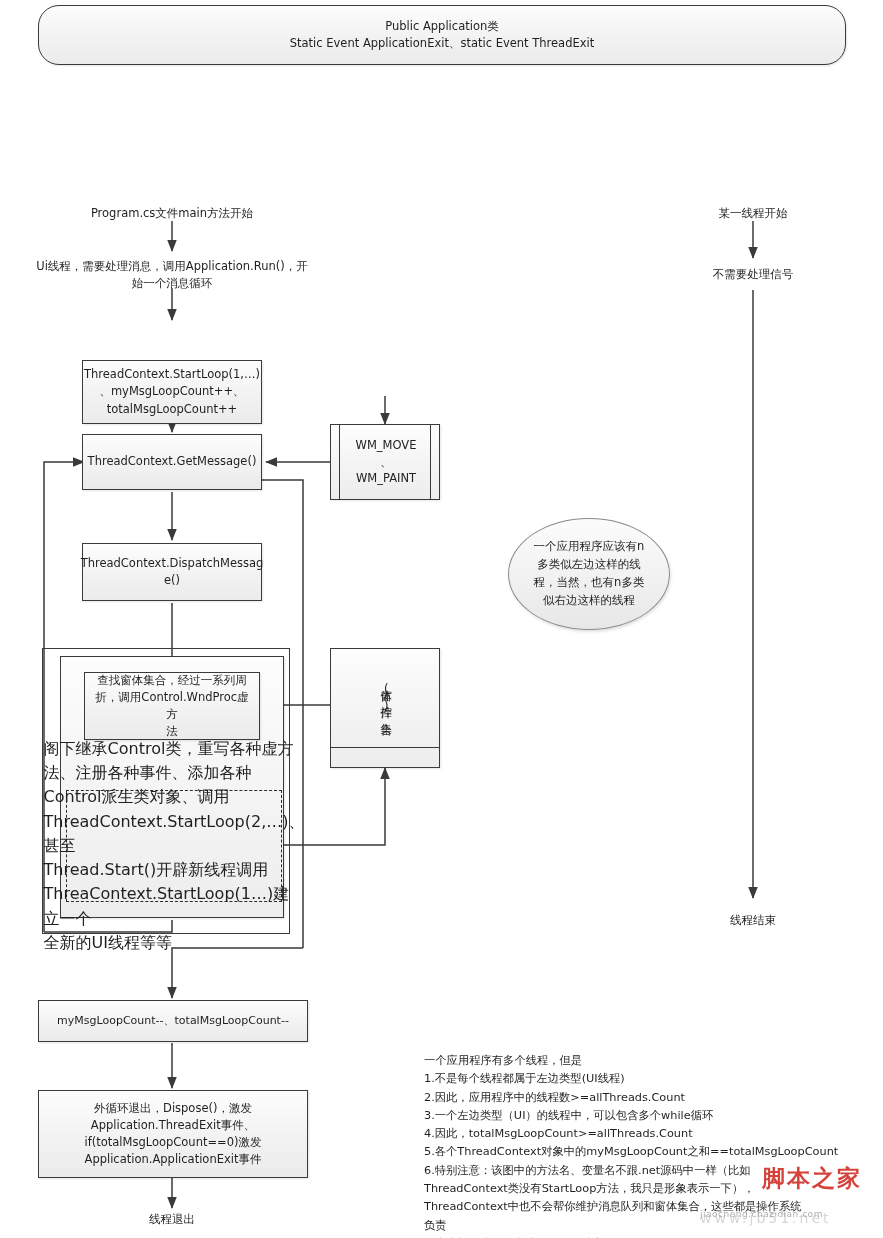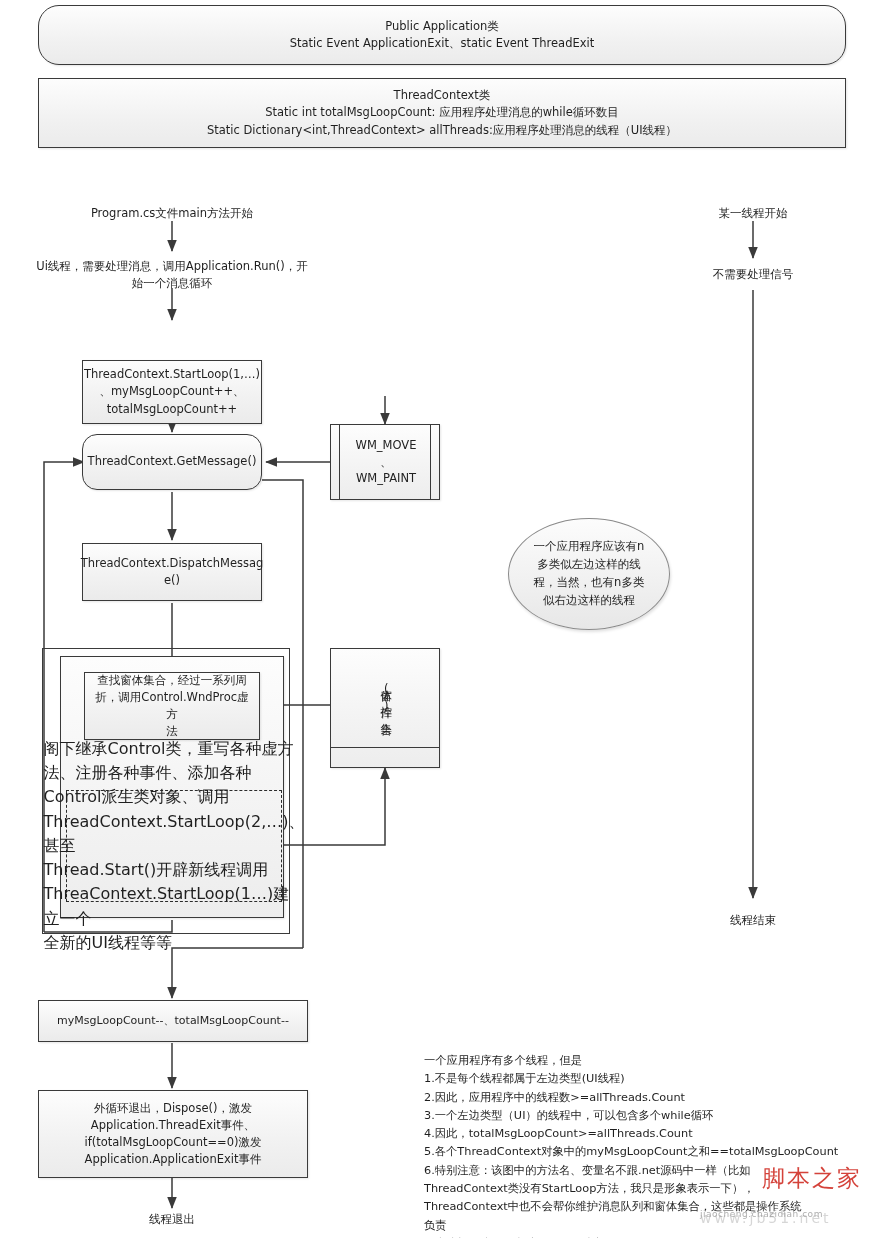--- a/index.html
+++ b/index.html
@@ -109,21 +109,21 @@
   svg.wires {
     position: absolute;
     left: 0;
     top: 0;
     width: 883px;
     height: 1238px;
     pointer-events: none;
   }
   .wm {
     position: absolute;
-    font-weight: normal;
+    font-weight: bold;
     color: #d1322a;
     font-size: 23px;
     letter-spacing: 2px;
     opacity: 0.92;
   }
   .wm2 {
     position: absolute;
     color: #9a9a9a;
     font-size: 9px;
     letter-spacing: 0.5px;
@@ -188,38 +188,31 @@
     </g>
   </svg>
 
   <div class="box" style="left:38px; top:5px; width:808px; height:60px;border-radius:21px;">
     <div>
       <div>Public Application类</div>
       <div>Static Event ApplicationExit、static Event ThreadExit</div>
     </div>
   </div>
 
-  <div class="box" style="left:38px; top:78px; width:808px; height:70px;">
-    <div>
-      <div>ThreadContext类</div>
-      <div>Static int totalMsgLoopCount: 应用程序处理消息的while循环数目</div>
-      <div>Static Dictionary&lt;int,ThreadContext&gt; allThreads:应用程序处理消息的线程（UI线程）</div>
-    </div>
-  </div>
 
   <div class="lbl" style="left: 72px; top: 205px; width: 200px; white-space: pre-line;">Program.cs文件main方法开始</div>
 
   <div class="lbl" style="left: 36px; top: 258px; width: 272px; white-space: pre-line;">Ui线程，需要处理消息，调用Application.Run()，开
 始一个消息循环</div>
 
   <div class="box" style="left: 82px; top: 324px; width: 180px; height: 64px; white-space: pre-line; margin-top: 36px;">ThreadContext.StartLoop(1,…)
 、myMsgLoopCount++、
 totalMsgLoopCount++</div>
 
-  <div class="box" style="left: 82px; top: 434px; width: 180px; height: 56px; white-space: pre-line; border-radius: 15px;">ThreadContext.GetMessage()</div>
+  <div class="box" style="left: 82px; top: 434px; width: 180px; height: 56px; white-space: pre-line;">ThreadContext.GetMessage()</div>
 
   <div class="box" style="left: 82px; top: 543px; width: 180px; height: 58px; white-space: pre-line;">ThreadContext.DispatchMessag
 e()</div>
 
   <div class="groupbox" style="left:42px; top:648px; width:248px; height:286px;"></div>
 
   <div class="plainbox" style="left:60px; top:656px; width:224px; height:262px; border-color:#3a3a3a;"></div>
 
   <div class="box" style="left: 84px; top: 672px; width: 176px; height: 68px; white-space: pre-line;">查找窗体集合，经过一系列周
 折，调用Control.WndProc虚方

